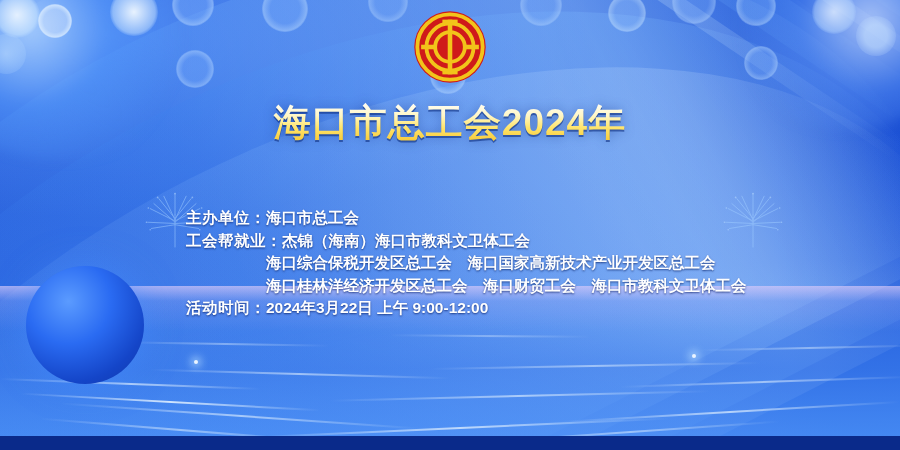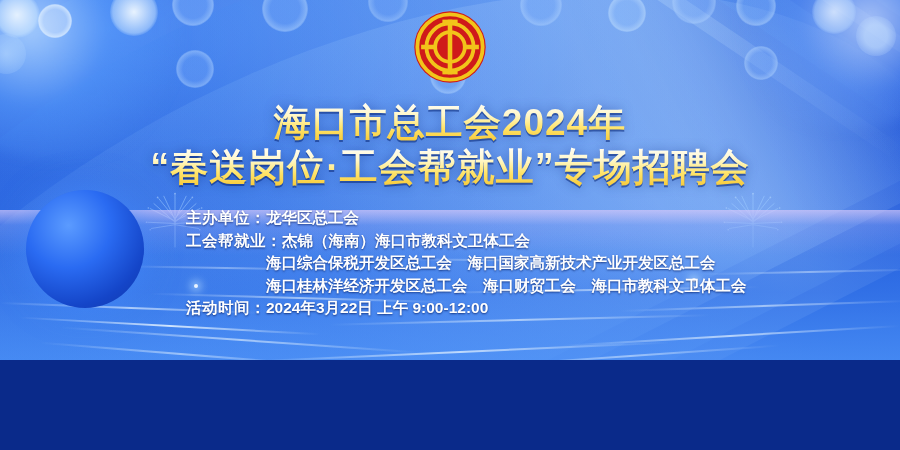--- a/index.html
+++ b/index.html
@@ -1,20 +1,20 @@
 <!DOCTYPE html>
 <html><head>
 <meta charset="utf-8">
 <style>
   html,body{margin:0;padding:0;background:#0a2a8a;}
   body{font-family:"Liberation Sans","DejaVu Sans",sans-serif;}
 
   .poster{
     position:relative;
-    width:900px;height:360px;
+    width:900px;height:436px;
     overflow:hidden;
     background:
       radial-gradient(120% 90% at 50% 112%, rgba(210,200,255,.85) 0%, rgba(120,150,240,.35) 16%, rgba(30,80,210,0) 40%),
       radial-gradient(90% 70% at 12% 8%, rgba(90,150,255,.55) 0%, rgba(30,80,210,0) 60%),
       linear-gradient(178deg,#1b54d8 0%,#1a4fd4 32%,#1a52d8 62%,#2a66e0 82%,#3c7ae8 100%);
   }
 
   
   .layer{position:absolute;inset:0;pointer-events:none;}
 
@@ -214,24 +214,23 @@
       <rect x="47" y="14" width="6" height="72" fill="#f2c41a"></rect>
       <rect x="12" y="47" width="20" height="6" fill="#f2c41a"></rect>
       <rect x="68" y="47" width="20" height="6" fill="#f2c41a"></rect>
       <rect x="40" y="14" width="20" height="5.5" fill="#f2c41a"></rect>
       <rect x="40" y="80.5" width="20" height="5.5" fill="#f2c41a"></rect>
     </svg>
   </div>
 
   <div class="titles">
     <div class="title-line l1">海口市总工会2024年</div>
-    <div class="title-line l2">“春送岗位·工会帮就业”专场招聘会</div>
   </div>
 
   <div class="info">
-    <div class="row"><span class="lbl">主办单位：</span><span>龙华区总工会</span></div>
+    <div class="row"><span class="lbl">主办单位：</span><span>海口市总工会</span></div>
     <div class="row"><span class="lbl">工会帮就业：</span><span>杰锦（海南）海口市教科文卫体工会</span></div>
     <div class="row indent"><span>海口综合保税开发区总工会　海口国家高新技术产业开发区总工会</span></div>
     <div class="row indent"><span>海口桂林洋经济开发区总工会　海口财贸工会　海口市教科文卫体工会</span></div>
     <div class="row"><span class="lbl">活动时间：</span><span>2024年3月22日 上午 9:00-12:00</span></div>
   </div>
 
 </div>
 
 </body></html>

